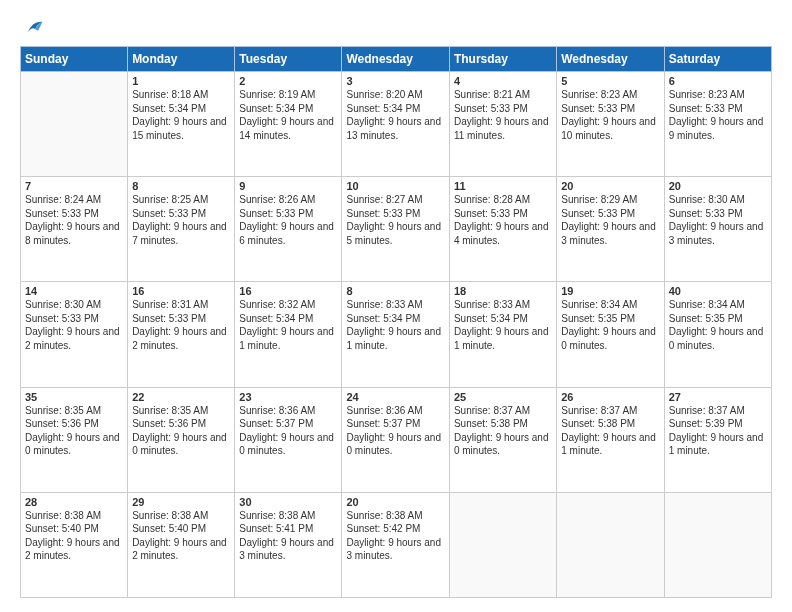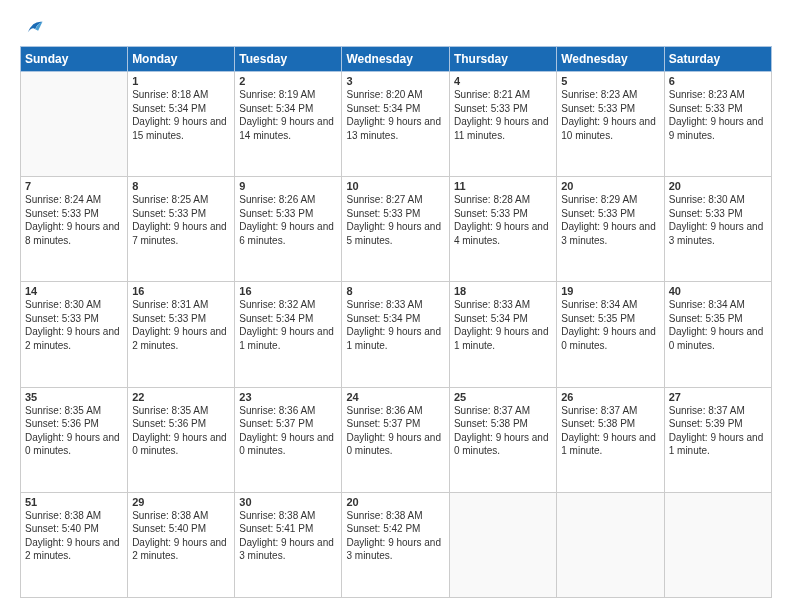--- a/index.html
+++ b/index.html
@@ -247,21 +247,21 @@
             <span class="day-number">26</span>
             <div class="day-info">Sunrise: 8:37 AM<br>Sunset: 5:38 PM<br>Daylight: 9 hours and 1 minute.</div>
           </td>
           <td>
             <span class="day-number">27</span>
             <div class="day-info">Sunrise: 8:37 AM<br>Sunset: 5:39 PM<br>Daylight: 9 hours and 1 minute.</div>
           </td>
         </tr>
         <tr>
           <td>
-            <span class="day-number">51</span>
+            <span class="day-number">28</span>
             <div class="day-info">Sunrise: 8:38 AM<br>Sunset: 5:40 PM<br>Daylight: 9 hours and 2 minutes.</div>
           </td>
           <td>
             <span class="day-number">29</span>
             <div class="day-info">Sunrise: 8:38 AM<br>Sunset: 5:40 PM<br>Daylight: 9 hours and 2 minutes.</div>
           </td>
           <td>
             <span class="day-number">30</span>
             <div class="day-info">Sunrise: 8:38 AM<br>Sunset: 5:41 PM<br>Daylight: 9 hours and 3 minutes.</div>
           </td>

